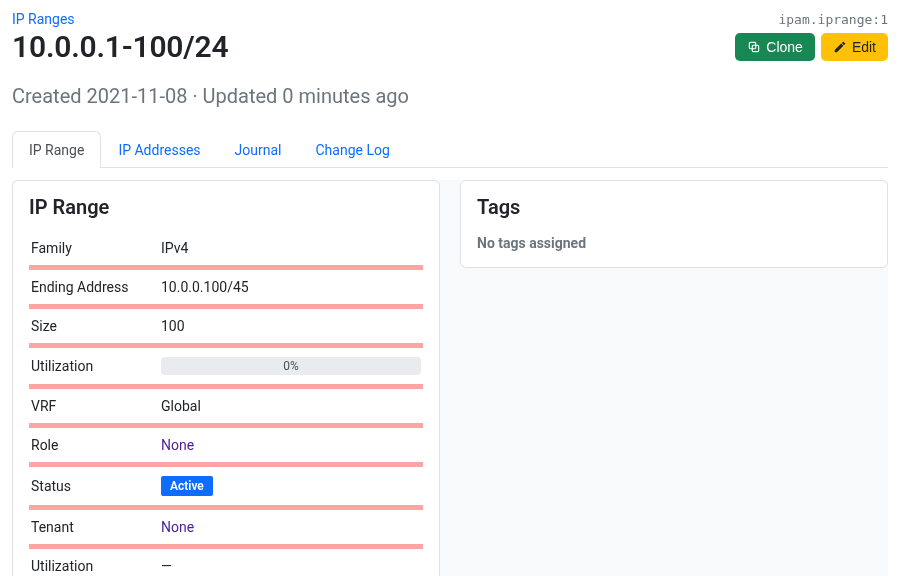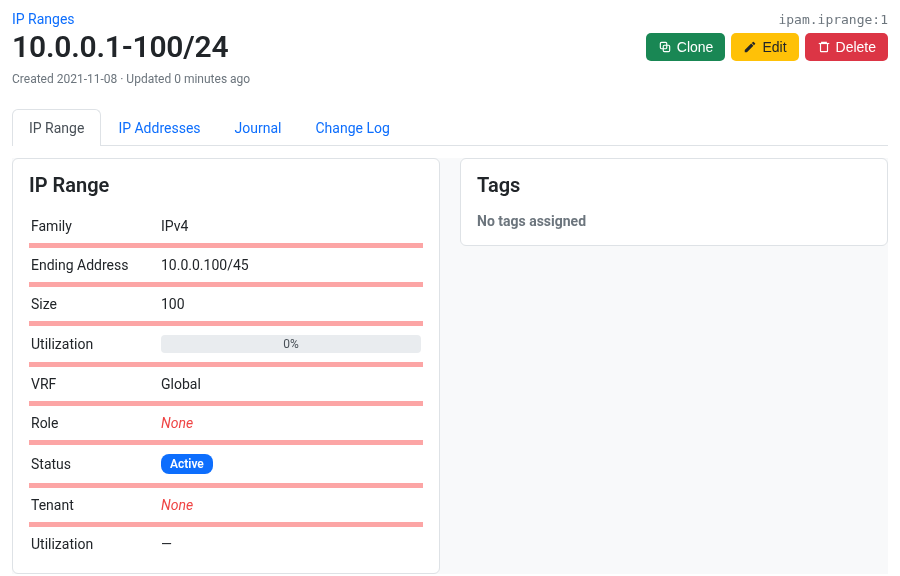--- a/index.html
+++ b/index.html
@@ -55,22 +55,22 @@
     gap: 5px;
     color: #fff;
     font-weight: 400;
   }
   .btn-green  { background: #198754; }
   .btn-yellow { background: #ffc107; color: #212529; }
   .btn-red    { background: #dc3545; }
   .btn svg { width: 14px; height: 14px; display: block; }
   .meta-line {
     color: #6c757d;
-    font-size: 12px;
-    margin-top: 8px;
+    font-size: 20px;
+    margin-top: 20px;
   }
   .tabs {
     display: flex;
     gap: 0;
     margin-top: 22px;
     border-bottom: 1px solid #dee2e6;
   }
   .tab {
     padding: 10px 16px 10px;
     font-size: 14px;
@@ -115,21 +115,21 @@
   table.detail td {
     padding: 9px 2px;
     border-bottom: 5px solid #fca5a5;
     vertical-align: middle;
   }
   table.detail tr:last-child td { border-bottom: none; }
   table.detail td.k {
     width: 130px;
     color: #212529;
   }
-  .muted { color: #ef4444; font-style: italic; }
+  .muted { color: #4c1d95; }
   .progress {
     background: #e9ecef;
     border-radius: 4px;
     height: 18px;
     position: relative;
     overflow: hidden;
   }
   .progress-label {
     position: absolute;
     left: 50%;
@@ -138,21 +138,21 @@
     font-size: 12px;
     color: #495057;
   }
   .badge-status {
     display: inline-block;
     background: #0d6efd;
     color: #fff;
     font-size: 12px;
     font-weight: 600;
     padding: 3px 9px;
-    border-radius: 8px;
+    border-radius: 2px;
   }
   .tags-empty {
     color: #6c757d;
     font-size: 14px;
     padding: 4px 0;
     font-weight: bold;
   }
   .content-bg {
     background: #f8f9fa;
     padding: 0;
@@ -182,30 +182,20 @@
         <span>Clone</span>
       </button>
       <button class="btn btn-yellow">
         <span>
           <svg viewBox="0 0 24 24" fill="currentColor">
             <path d="M3 17.25V21h3.75L17.81 9.94l-3.75-3.75L3 17.25zM20.71 7.04a1 1 0 0 0 0-1.41l-2.34-2.34a1 1 0 0 0-1.41 0l-1.83 1.83 3.75 3.75 1.83-1.83z"></path>
           </svg>
         </span>
         <span>Edit</span>
       </button>
-      <button class="btn btn-red">
-        <span>
-          <svg viewBox="0 0 24 24" fill="none" stroke="currentColor" stroke-width="2">
-            <path d="M3 6h18"></path>
-              <path d="M8 6V4h8v2"></path>
-              <rect x="6" y="6" width="12" height="14" rx="1"></rect>
-          </svg>
-        </span>
-        <span>Delete</span>
-      </button>
     </div>
   </div>
 
   <div class="meta-line">Created 2021-11-08 · Updated 0 minutes ago</div>
 
   <div class="tabs">
     <div class="tab active">IP Range</div>
     <div class="tab">IP Addresses</div>
     <div class="tab">Journal</div>
     <div class="tab">Change Log</div>

